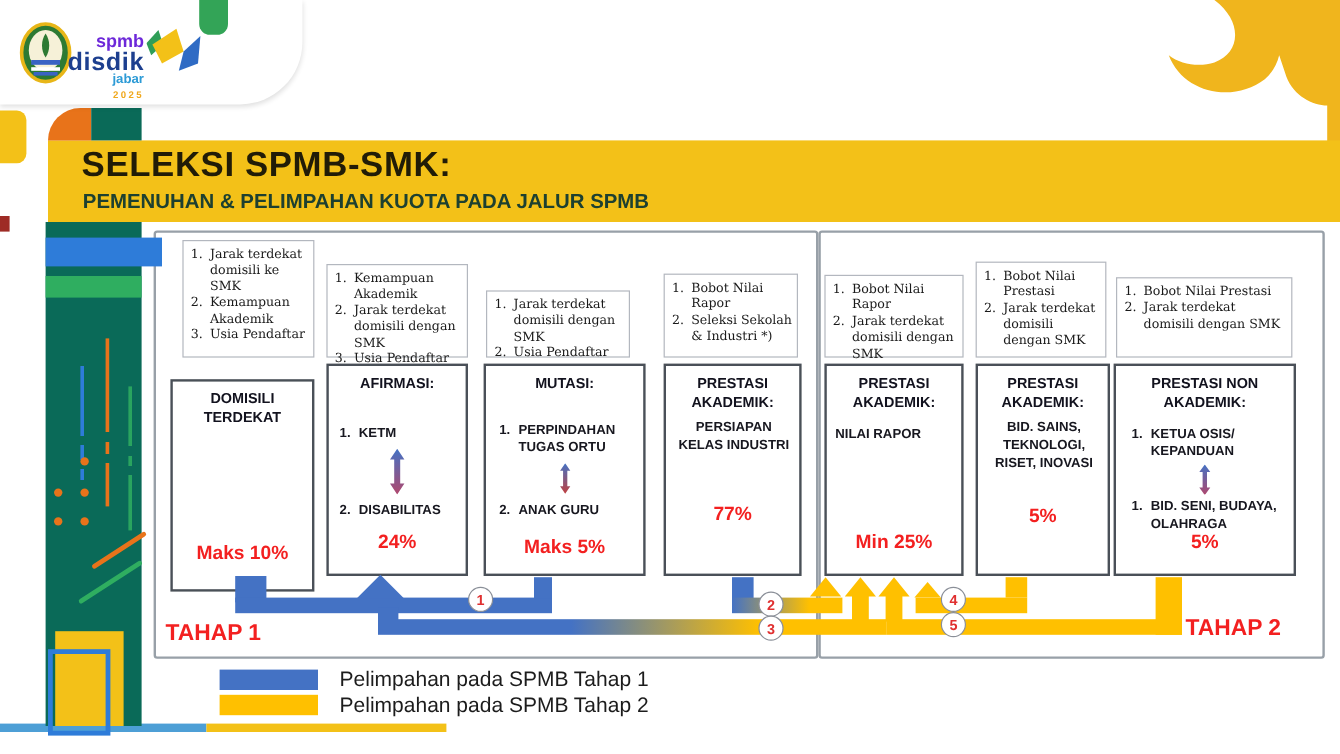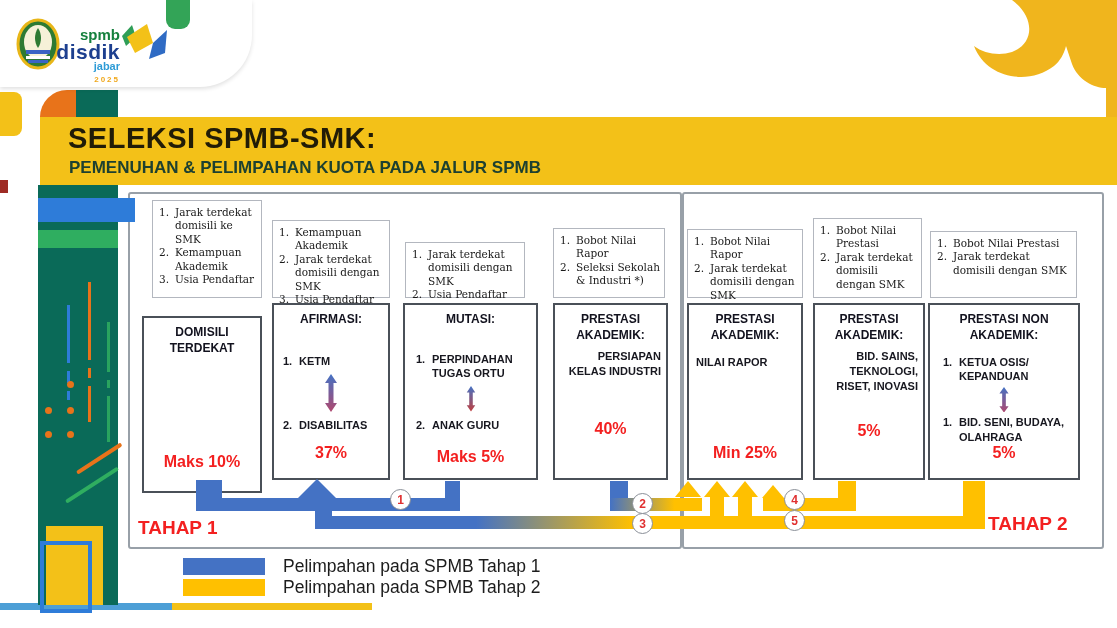--- a/index.html
+++ b/index.html
@@ -10,21 +10,21 @@
   
   #band{left:40px;top:117px;width:1077px;height:68px;background:#F3C118;z-index:1;}
   #title{left:68px;top:122px;font-size:29px;font-weight:700;color:#211c07;letter-spacing:.5px;z-index:2;}
   #subtitle{left:69px;top:158px;font-size:17px;font-weight:700;color:#1d4030;z-index:2;}
 
   
   #logo-card{left:0;top:0;width:252px;height:87px;background:#fff;border-bottom-right-radius:52px;
              box-shadow:0 2px 4px rgba(0,0,0,.12);z-index:6;}
   #logo-green-tab{left:166px;top:0;width:24px;height:29px;background:#33a457;border-radius:0 0 9px 9px;z-index:7;}
   .logo-text{z-index:8;text-align:right;line-height:1;font-weight:700;}
-  #lt1{left:60px;top:27px;width:60px;font-size:15px;color:#15803d;}
+  #lt1{left:60px;top:27px;width:60px;font-size:15px;color:#6d28d9;}
   #lt2{left:40px;top:41px;width:80px;font-size:21px;color:#1d3f8f;letter-spacing:.5px;}
   #lt3{left:60px;top:61px;width:60px;font-size:11px;color:#2d9bd6;}
   #lt4{left:60px;top:76px;width:60px;font-size:8px;color:#f0a81c;letter-spacing:2px;}
 
   
   #deco-yellow-q{left:-12px;top:92px;width:34px;height:44px;background:#F3C118;border-radius:8px;z-index:0;}
   #deco-orange-q{left:40px;top:90px;width:36px;height:27px;background:#E8731A;border-top-left-radius:27px;z-index:1;}
   #deco-teal-sq{left:76px;top:90px;width:42px;height:27px;background:#0A6A58;z-index:1;}
   #deco-red-sliver{left:0;top:180px;width:8px;height:13px;background:#9e2b25;}
 
@@ -61,21 +61,21 @@
   .crit-item{display:flex;}
   .crit-item .n{flex:none;width:16px;padding-left:1px;}
 
   
   .mainbox{border:2px solid #4a5058;background:#fff;z-index:2;box-sizing:border-box;
            display:flex;flex-direction:column;align-items:center;padding:7px 5px 8px;}
   .mb-header{font-weight:700;font-size:12px;color:#12121e;text-align:center;line-height:1.3;}
   .mb-item{font-size:11px;font-weight:700;color:#17171f;display:flex;align-self:flex-start;
            text-align:left;line-height:1.3;}
   .mb-item .n{flex:none;width:16px;}
-  .mb-text{font-size:11px;font-weight:700;color:#17171f;align-self:flex-start;text-align:right;line-height:1.35;}
+  .mb-text{font-size:11px;font-weight:700;color:#17171f;align-self:flex-start;text-align:center;line-height:1.35;}
   .pct{margin-top:auto;font-size:16px;font-weight:700;color:#F32020;}
   .udarrow{margin:6px 0;}
 
   
   .fbar{z-index:3;}
   .blue{background:#4472C4;}
   .yellow{background:#FFC000;}
   .tri-up{width:0;height:0;z-index:3;}
   .marker{width:21px;height:21px;border-radius:50%;background:#fff;border:1.5px solid #8a8f98;
           z-index:4;display:flex;align-items:center;justify-content:center;
@@ -242,21 +242,21 @@
             <stop offset="0" stop-color="#4472C4"></stop>
             <stop offset="1" stop-color="#B0486E"></stop>
           </linearGradient>
         </defs>
       <path d="M7 0 L13 9 H9.5 V29 H13 L7 38 L1 29 H4.5 V9 H1 Z" fill="url(#ga1)"></path>
     </svg>
     <div class="mb-item" style="padding-left:4px;">
         <span class="n">2.</span>
         <span>DISABILITAS</span>
       </div>
-    <div class="pct" style="margin-bottom:8px;">37%</div>
+    <div class="pct" style="margin-bottom:8px;">24%</div>
   </div>
 
   <div class="abs mainbox" style="left:403px;top:303px;width:135px;height:177px;">
     <div class="mb-header">MUTASI:</div>
     <div class="mb-item" style="margin-top:24px;padding-left:6px;">
         <span class="n">1.</span>
         <span>PERPINDAHAN TUGAS ORTU</span>
       </div>
     <svg class="udarrow" width="14" height="36" viewBox="0 0 14 36">
       <defs>
@@ -270,21 +270,21 @@
     <div class="mb-item" style="padding-left:6px;">
         <span class="n">2.</span>
         <span>ANAK GURU</span>
       </div>
     <div class="pct" style="margin-bottom:4px;margin-top:16px;">Maks 5%</div>
   </div>
 
   <div class="abs mainbox" style="left:553px;top:303px;width:115px;height:177px;">
     <div class="mb-header">PRESTASI AKADEMIK:</div>
     <div class="mb-text" style="margin-top:6px;padding-left:2px;">PERSIAPAN KELAS INDUSTRI</div>
-    <div class="pct" style="margin-bottom:32px;">40%</div>
+    <div class="pct" style="margin-bottom:32px;">77%</div>
   </div>
 
   <div class="abs mainbox" style="left:687px;top:303px;width:116px;height:177px;">
     <div class="mb-header">PRESTASI AKADEMIK:</div>
     <div class="mb-text" style="margin-top:12px;padding-left:2px;">NILAI RAPOR</div>
     <div class="pct" style="margin-bottom:8px;">Min 25%</div>
   </div>
 
   <div class="abs mainbox" style="left:813px;top:303px;width:112px;height:177px;">
     <div class="mb-header">PRESTASI AKADEMIK:</div>

